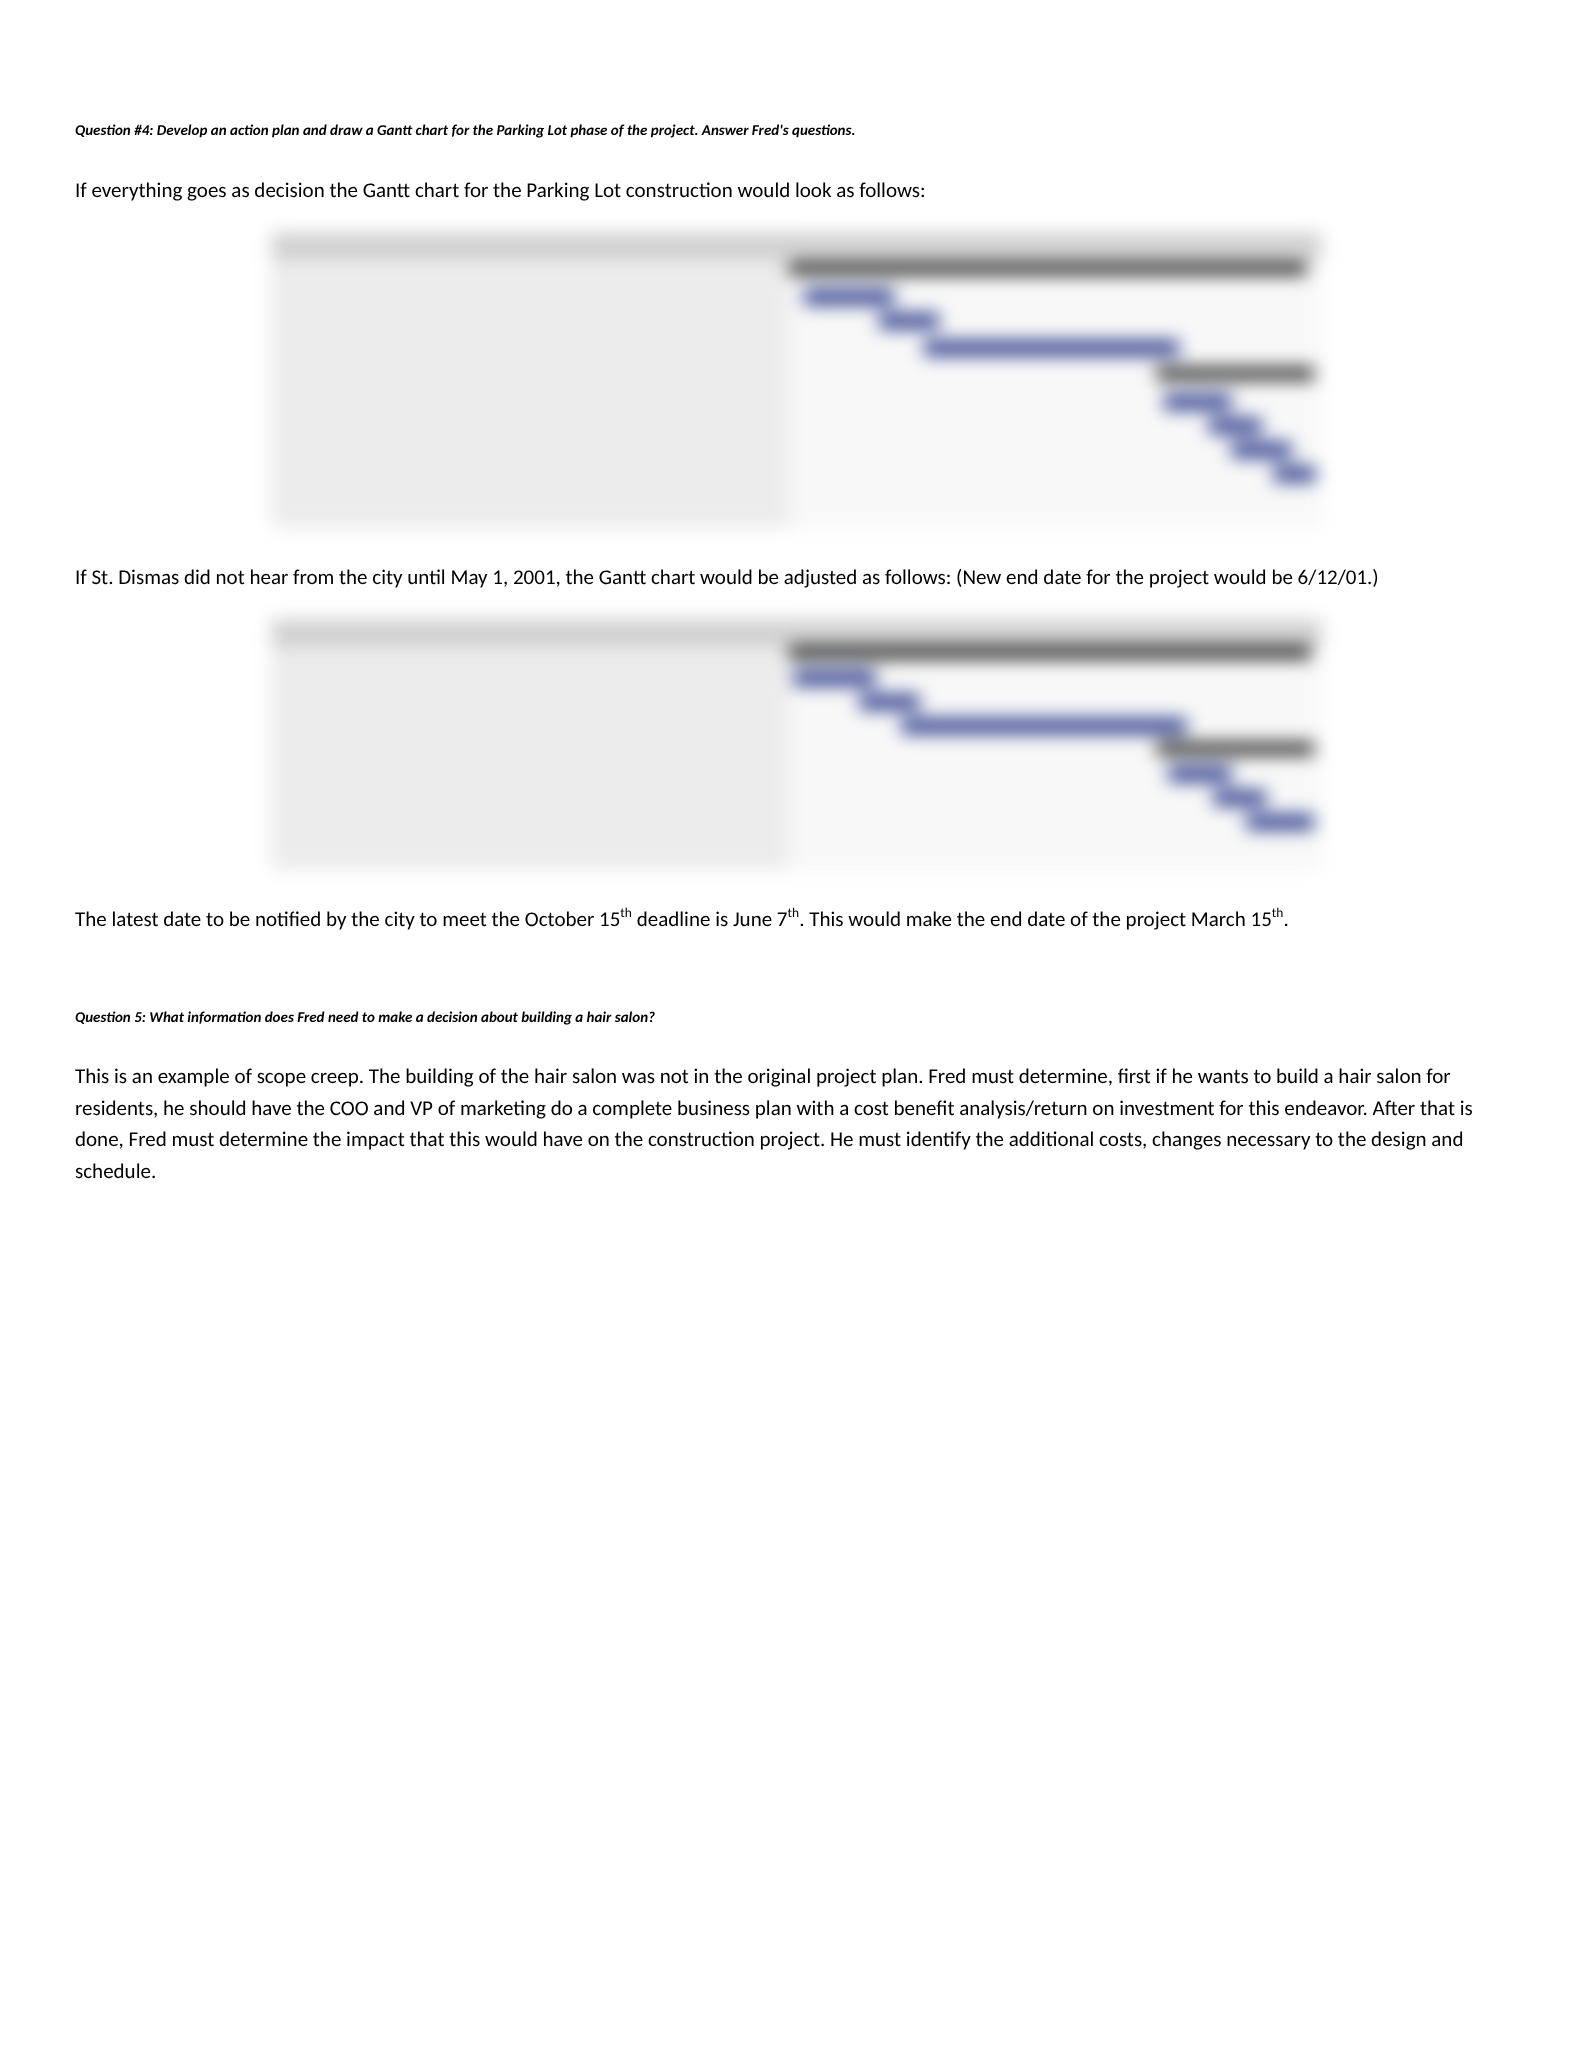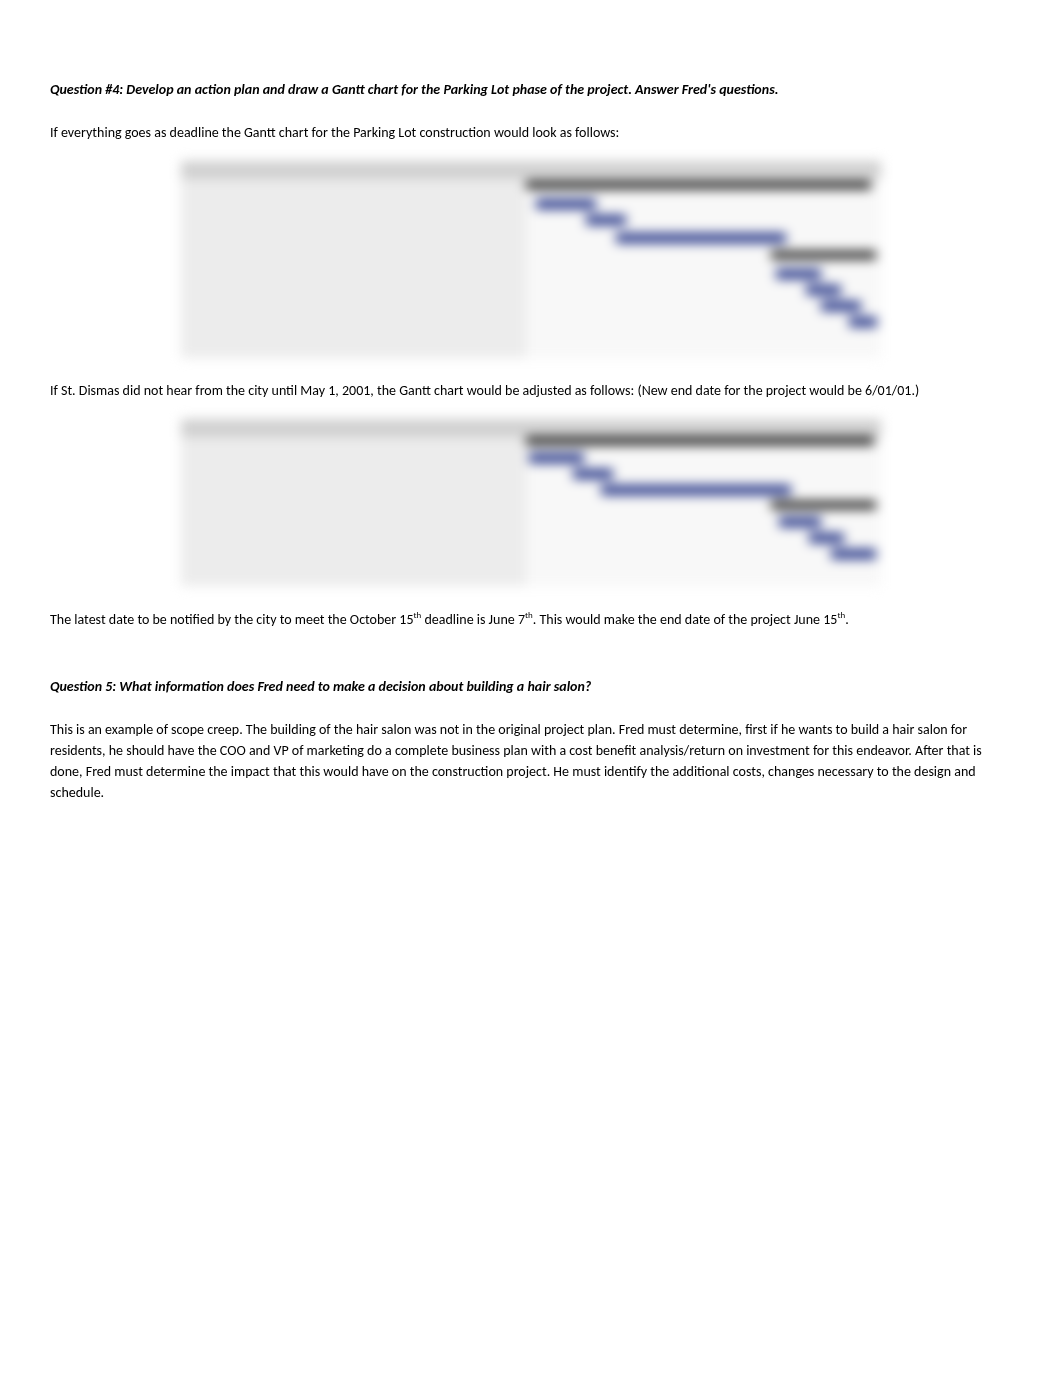--- a/index.html
+++ b/index.html
@@ -14,21 +14,21 @@
       min-height: 1376px;
       padding: 80px 50px 50px 50px;
       color: #000000;
       font-size: 14px;
       line-height: 1.4;
     }
     .question-heading {
       font-weight: bold;
       font-style: italic;
       margin-bottom: 22px;
-      font-size: 14px;
+      font-size: 10px;
     }
     .body-text {
       font-size: 14px;
       margin-bottom: 18px;
       line-height: 1.5;
     }
     .gantt-placeholder {
       margin: 12px auto 22px auto;
       width: 700px;
       height: 197px;
@@ -81,54 +81,54 @@
     }
     .spacer {
       height: 30px;
     }
   </style>
 </head>
 <body>
 
 <p class="question-heading">Question #4: Develop an action plan and draw a Gantt chart for the Parking Lot phase of the project.   Answer Fred's questions.</p>
 
-<p class="body-text">If everything goes as deadline the Gantt chart for the Parking Lot construction would look as follows:</p>
+<p class="body-text">If everything goes as decision the Gantt chart for the Parking Lot construction would look as follows:</p>
 
 <div class="gantt-placeholder">
   <div class="gantt-left"></div>
   <div class="gantt-right"></div>
   <div class="gantt-header"></div>
   <div class="gantt-bar-black" style="left:345px; top:20px; width:345px;"></div>
   <div class="gantt-bar" style="left:355px; top:38px; width:60px;"></div>
   <div class="gantt-bar" style="left:405px; top:54px; width:40px;"></div>
   <div class="gantt-bar" style="left:435px; top:72px; width:170px;"></div>
   <div class="gantt-bar-black" style="left:590px; top:90px; width:105px;"></div>
   <div class="gantt-bar" style="left:595px; top:108px; width:45px;"></div>
   <div class="gantt-bar" style="left:625px; top:124px; width:35px;"></div>
   <div class="gantt-bar" style="left:640px; top:140px; width:40px;"></div>
   <div class="gantt-bar" style="left:668px; top:156px; width:28px;"></div>
 </div>
 
-<p class="body-text">If St. Dismas did not hear from the city until May 1, 2001, the Gantt chart would be adjusted as follows:  (New end date for the project would be 6/01/01.)</p>
+<p class="body-text">If St. Dismas did not hear from the city until May 1, 2001, the Gantt chart would be adjusted as follows:  (New end date for the project would be 6/12/01.)</p>
 
 <div class="gantt-placeholder gantt-placeholder-2">
   <div class="gantt-left"></div>
   <div class="gantt-right"></div>
   <div class="gantt-header"></div>
   <div class="gantt-bar-black" style="left:345px; top:18px; width:348px;"></div>
   <div class="gantt-bar" style="left:348px; top:34px; width:55px;"></div>
   <div class="gantt-bar" style="left:392px; top:50px; width:40px;"></div>
   <div class="gantt-bar" style="left:420px; top:66px; width:190px;"></div>
   <div class="gantt-bar-black" style="left:590px; top:82px; width:105px;"></div>
   <div class="gantt-bar" style="left:598px; top:98px; width:42px;"></div>
   <div class="gantt-bar" style="left:628px; top:114px; width:35px;"></div>
   <div class="gantt-bar" style="left:650px; top:130px; width:45px;"></div>
 </div>
 
 <p class="body-text">
-  <span>The latest date to be notified by the city to meet the October 15</span><sup>th</sup><span> deadline is June 7</span><sup>th</sup><span>.  This would make the end date of the project June 15</span><sup>th</sup><span>.</span>
+  <span>The latest date to be notified by the city to meet the October 15</span><sup>th</sup><span> deadline is June 7</span><sup>th</sup><span>.  This would make the end date of the project March 15</span><sup>th</sup><span>.</span>
 </p>
 
 <div class="spacer"></div>
 
 <p class="question-heading">Question 5: What information does Fred need to make a decision about building a hair salon?</p>
 
 <p class="body-text">This is an example of scope creep.   The building of the hair salon was not in the original project plan.   Fred must determine, first if he wants to build a hair salon for residents, he should have the COO and VP of marketing do a complete business plan with a cost benefit analysis/return on investment for this endeavor.   After that is done, Fred must determine the impact that this would have on the construction project.   He must identify the additional costs, changes necessary to the design and schedule.</p>
 
 </body></html>

